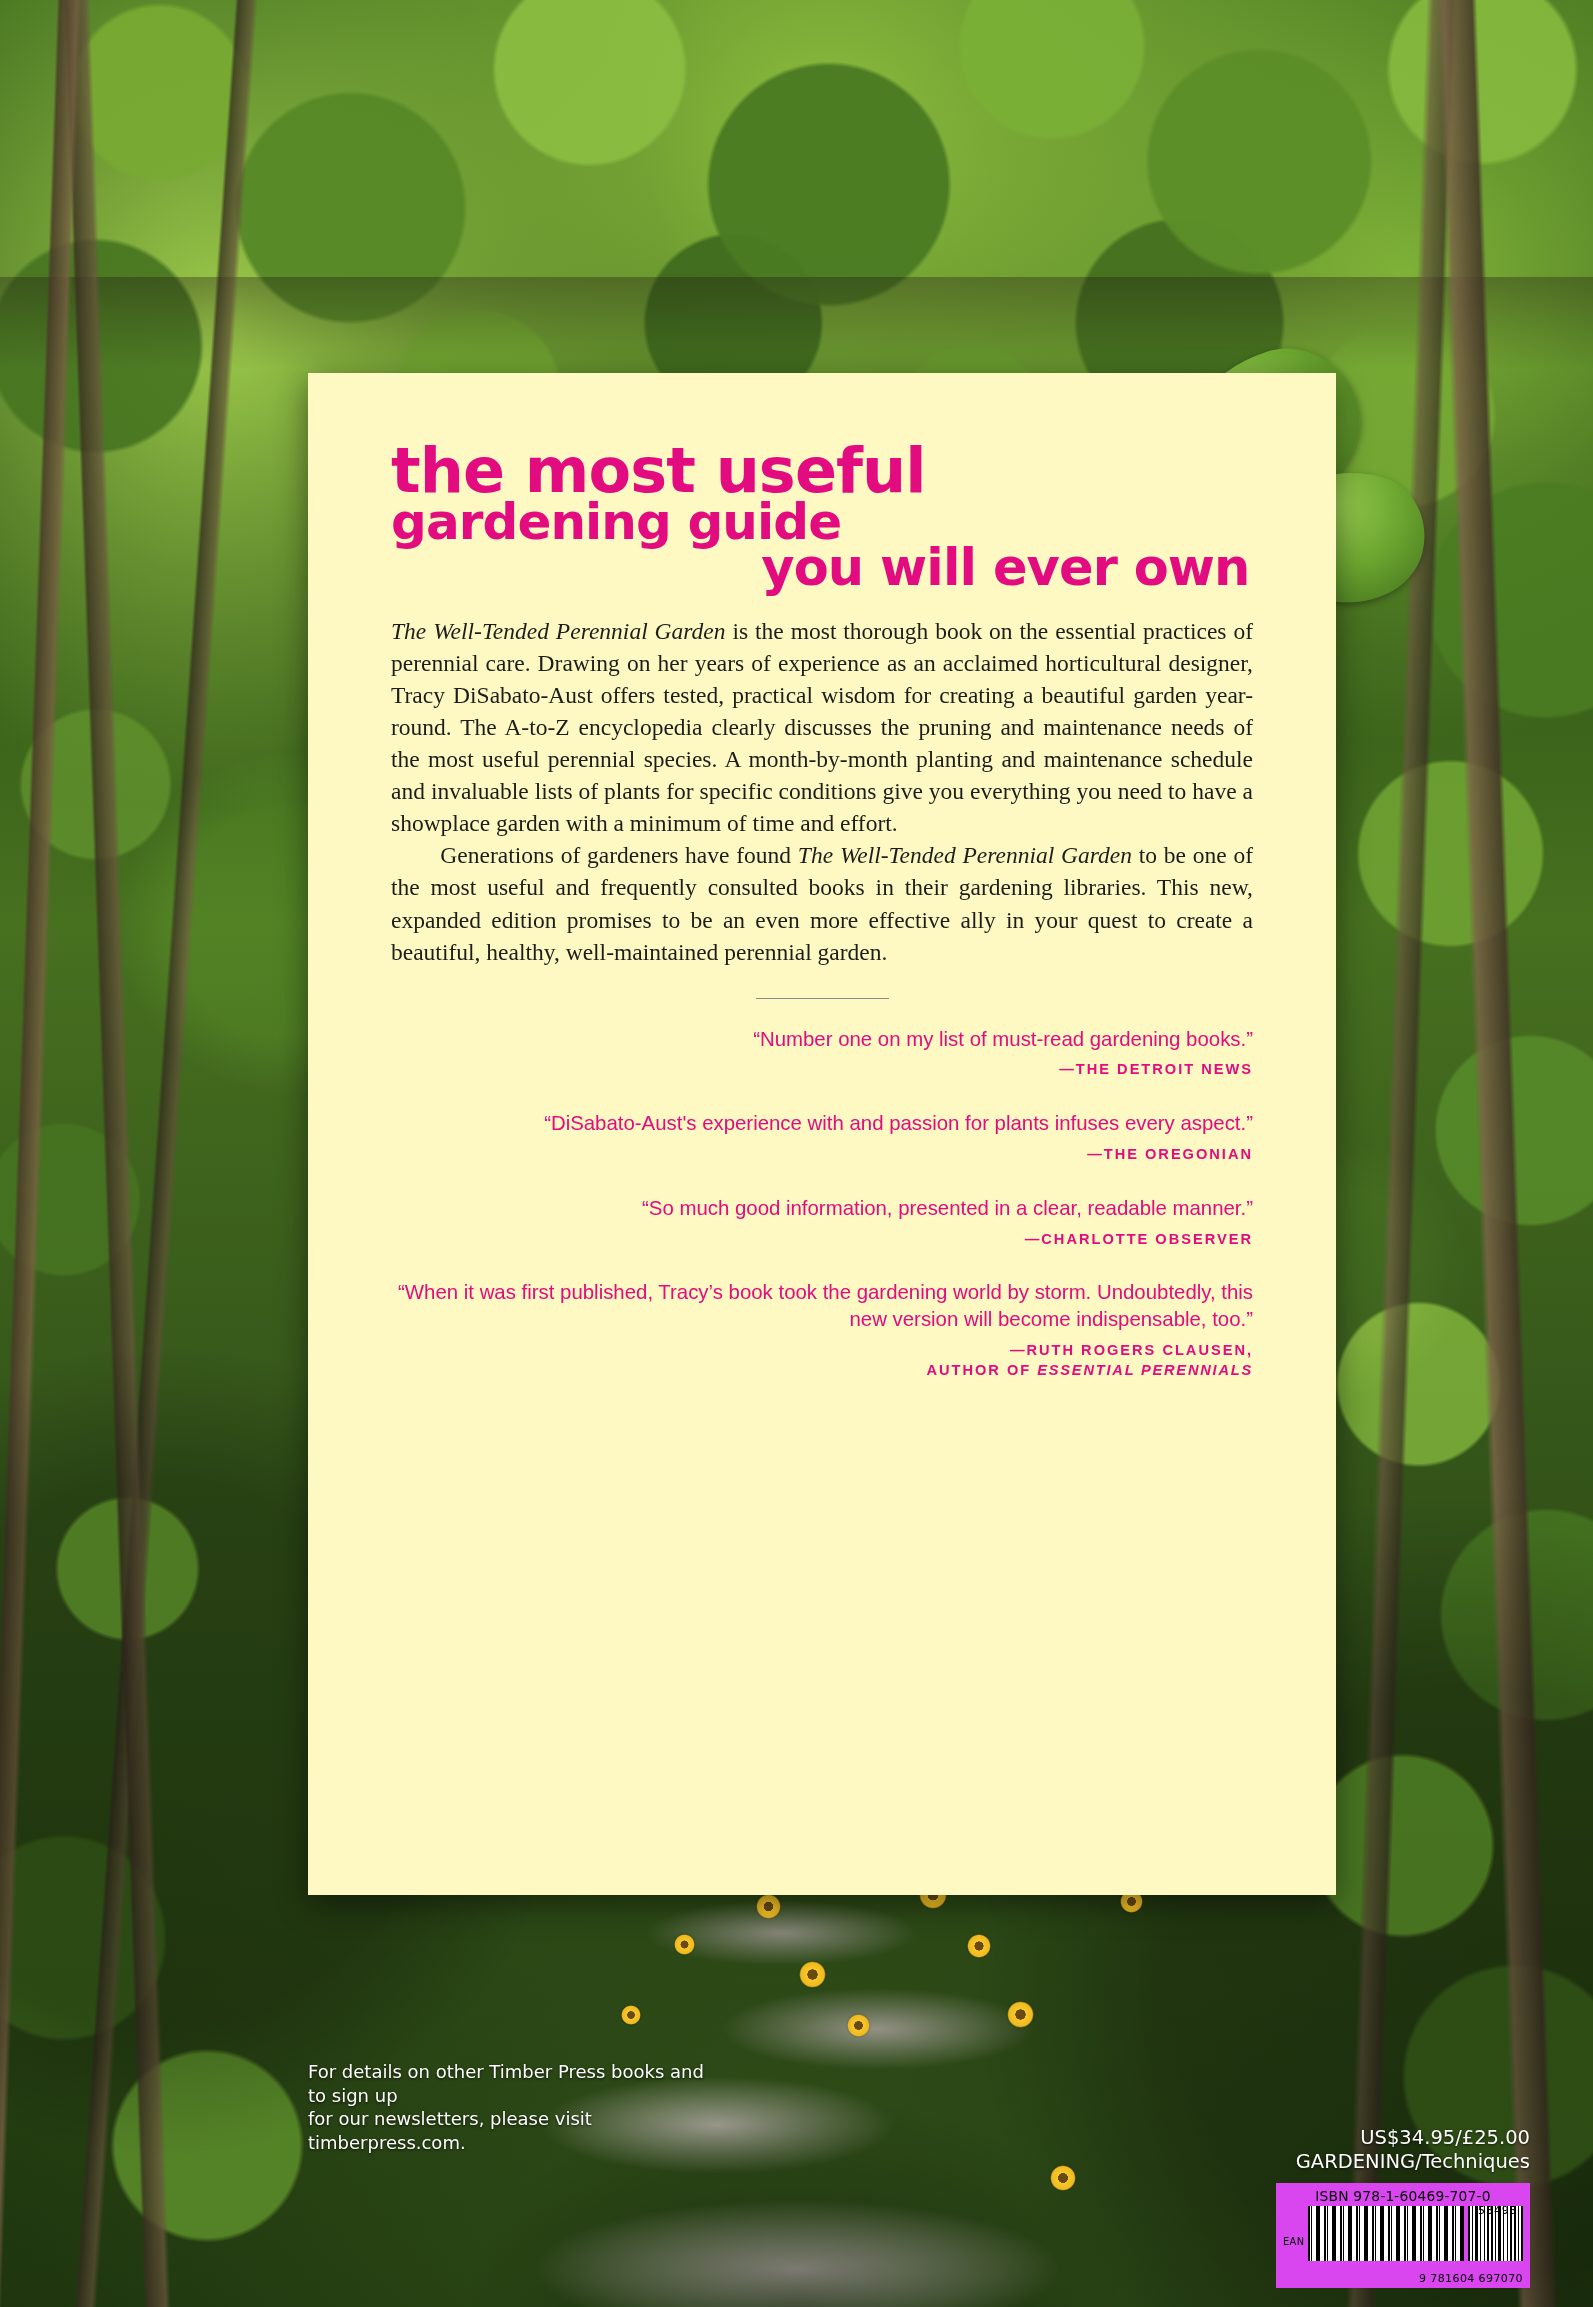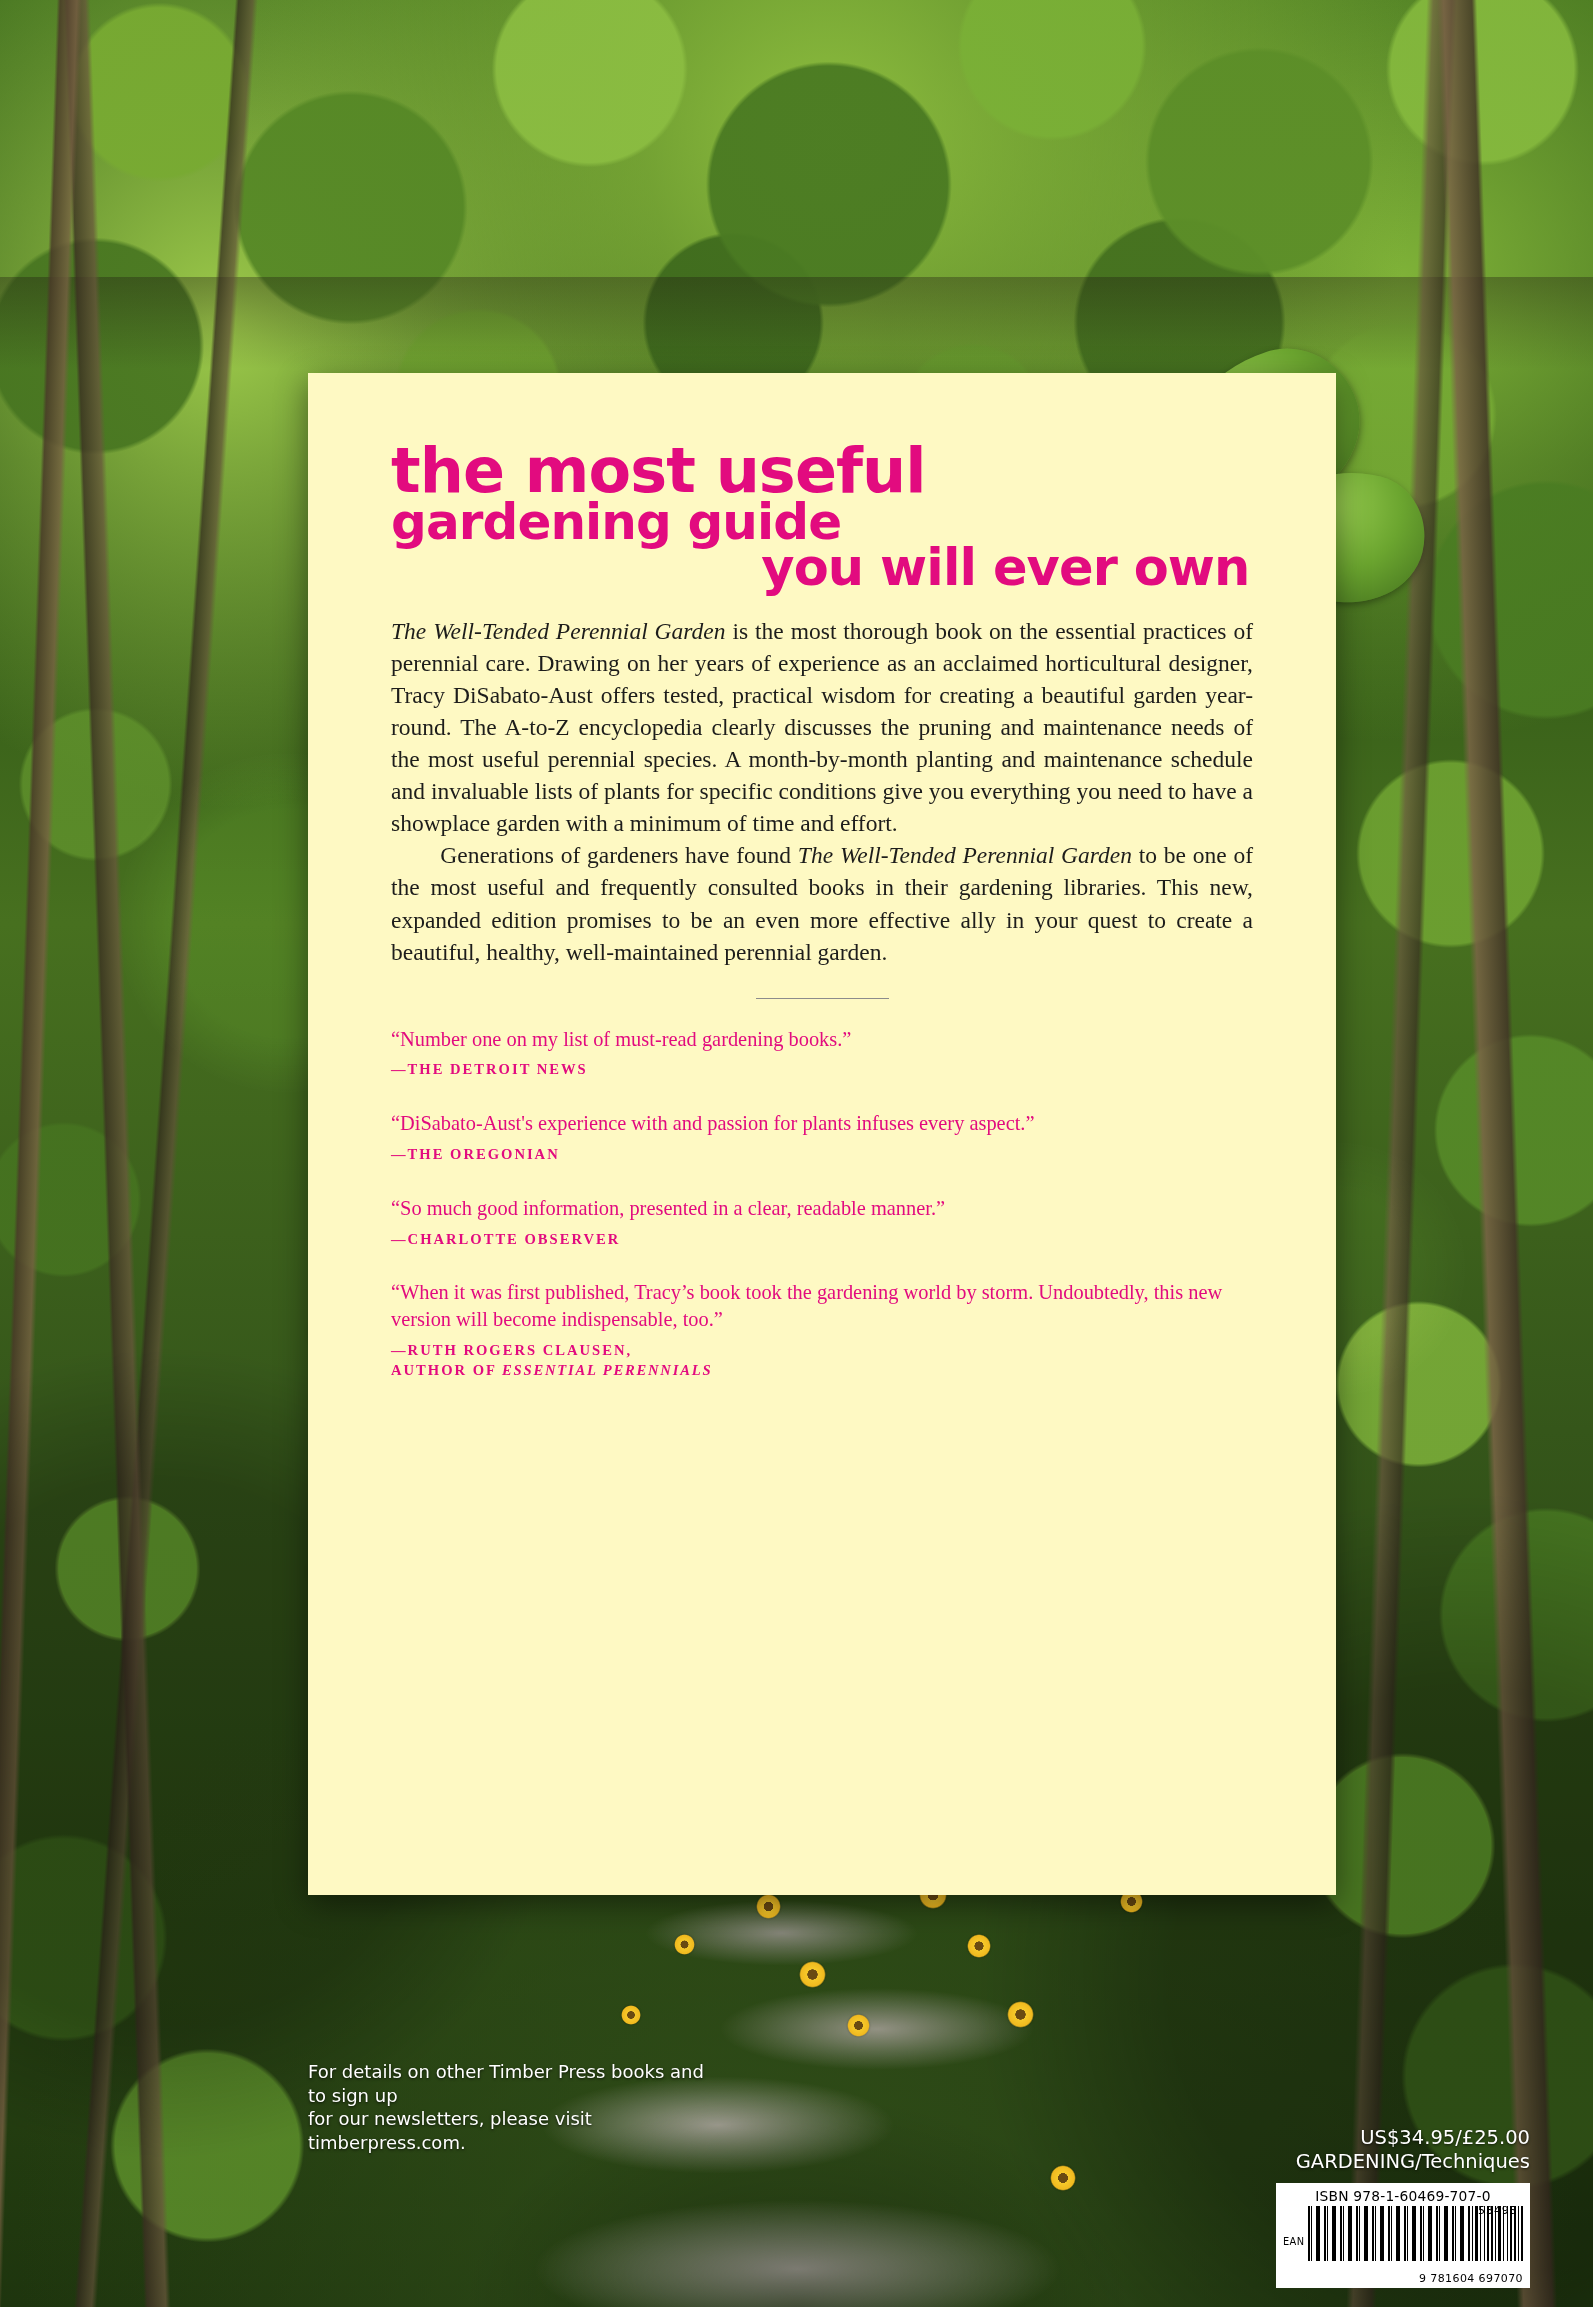--- a/index.html
+++ b/index.html
@@ -180,23 +180,23 @@
   .blurb em { font-style: italic; }
 
   .rule {
     width: 133px;
     height: 0.9px;
     background: #8c8c8c;
     margin: 30px auto 27px auto;
   }
 
   .quotes {
-    font-family: Liberation Serif, serif;
+    font-family: Liberation Sans, sans-serif;
     color: #e20b7f;
-    text-align: left;
+    text-align: right;
   }
   .quote { margin-bottom: 30px; }
   .quote:last-child { margin-bottom: 0; }
   .quote .qtext {
     font-size: 20.4px;
     line-height: 1.32;
     font-weight: 500;
   }
   .quote .qsrc {
     font-size: 14.6px;
@@ -220,21 +220,21 @@
     line-height: 1.22;
     text-shadow: 0 0.9px 2.7px rgba(0,0,0,.7);
   }
 
   #barcode-box {
     position: absolute;
     right: 64px;
     bottom: 19.5px;
     width: 254px;
     height: 105px;
-    background: #ffffff;
+    background: #d946ef;
     padding: 5.3px 7px 4.4px 7px;
     font-family: "DejaVu Sans", sans-serif;
     color: #000;
   }
   #barcode-box .isbn-text {
     font-size: 13.8px;
     text-align: center;
     letter-spacing: 0.2px;
     margin-bottom: 2.7px;
   }

